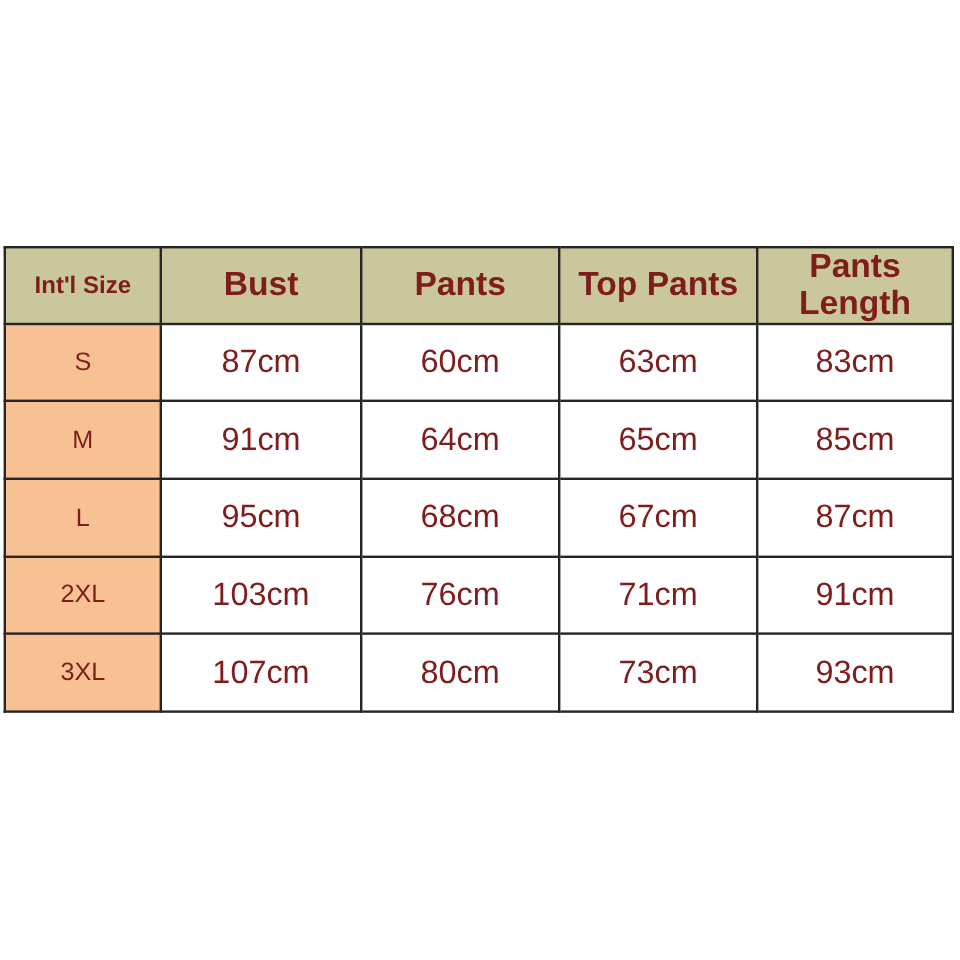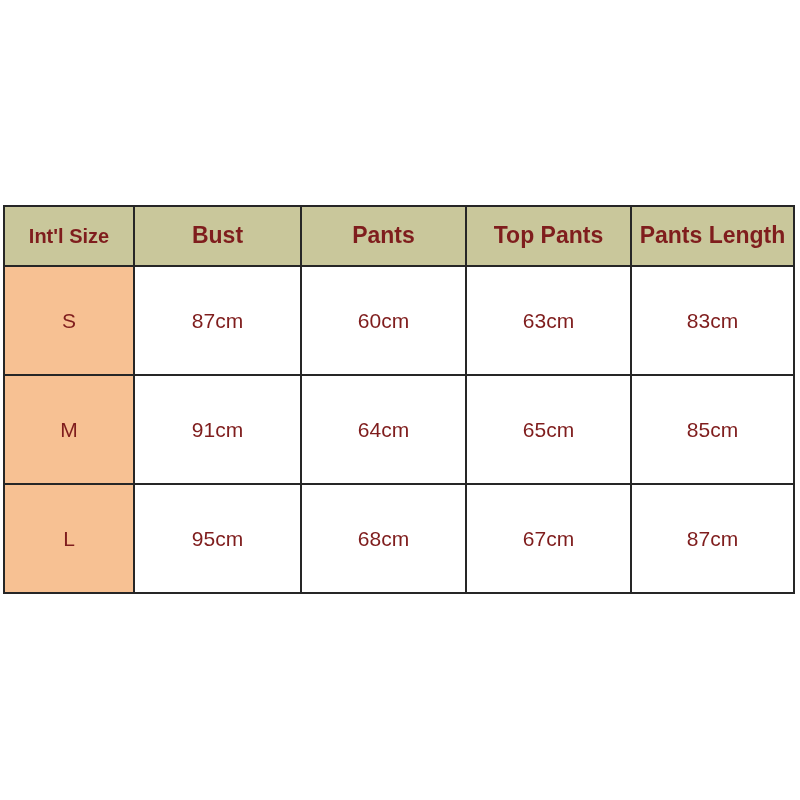--- a/index.html
+++ b/index.html
@@ -44,40 +44,40 @@
     text-align: center;
     vertical-align: middle;
     color: #7f1d1d;
     padding: 0;
     line-height: 1.1;
   }
 
   table.size-chart thead th {
     height: 58px;
     background: #c9c79b;
-    font-size: 23px;
+    font-size: 28px;
     font-weight: 700;
   }
   table.size-chart thead th.th-size {
     font-size: 20px;
   }
 
   table.size-chart tbody tr {
     height: 55px;
   }
 
   table.size-chart td.size-cell {
     background: #f7c193;
     font-size: 21px;
     font-weight: 400;
   }
 
   table.size-chart td.val-cell {
     background: #ffffff;
-    font-size: 21px;
+    font-size: 27px;
     font-weight: 400;
   }
 </style>
 </head>
 <body>
 
 <div id="size-chart-wrap">
   <table class="size-chart">
     <colgroup>
       <col class="c-size">
@@ -110,15 +110,29 @@
         <td class="val-cell">65cm</td>
         <td class="val-cell">85cm</td>
       </tr>
       <tr>
         <td class="size-cell">L</td>
         <td class="val-cell">95cm</td>
         <td class="val-cell">68cm</td>
         <td class="val-cell">67cm</td>
         <td class="val-cell">87cm</td>
       </tr>
+      <tr>
+        <td class="size-cell">2XL</td>
+        <td class="val-cell">103cm</td>
+        <td class="val-cell">76cm</td>
+        <td class="val-cell">71cm</td>
+        <td class="val-cell">91cm</td>
+      </tr>
+      <tr>
+        <td class="size-cell">3XL</td>
+        <td class="val-cell">107cm</td>
+        <td class="val-cell">80cm</td>
+        <td class="val-cell">73cm</td>
+        <td class="val-cell">93cm</td>
+      </tr>
     </tbody>
   </table>
 </div>
 
 </body></html>

